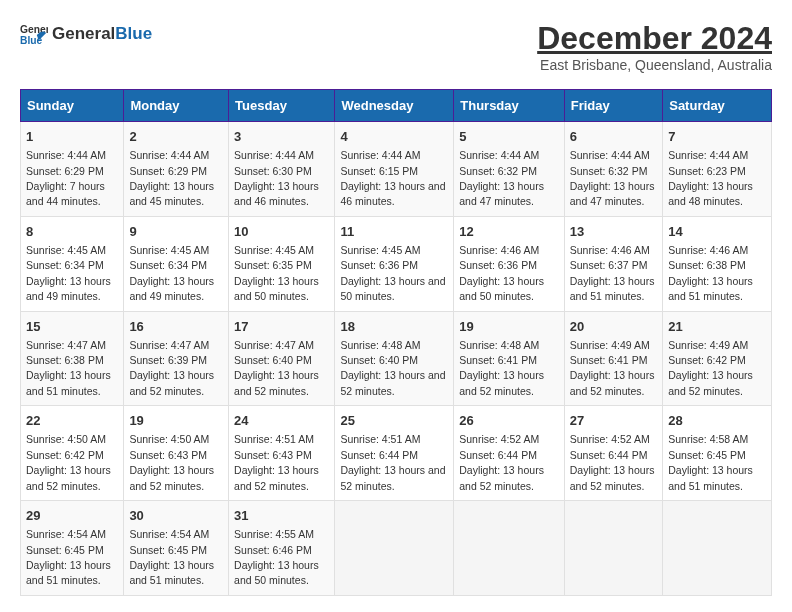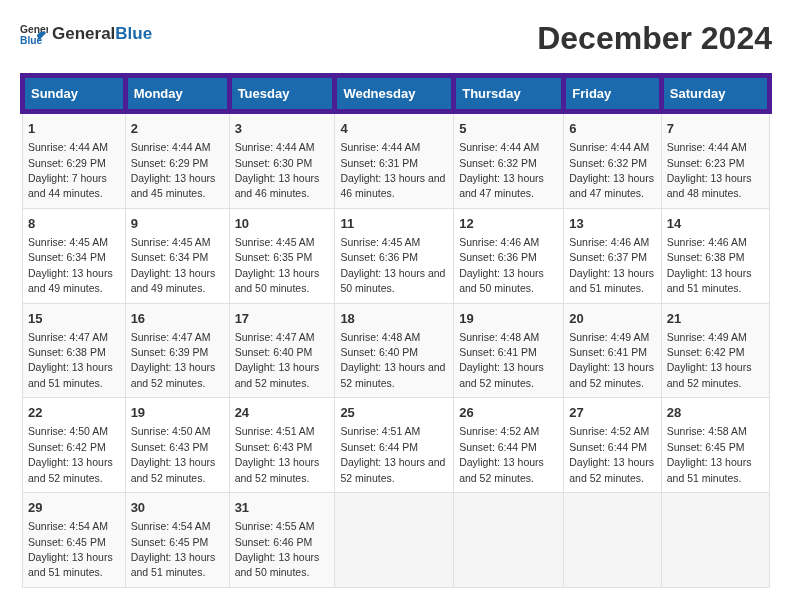--- a/index.html
+++ b/index.html
@@ -25,40 +25,41 @@
       width: 28px;
       height: 28px;
     }
     .title-area {
       text-align: right;
     }
     .main-title {
       font-size: 32px;
       font-weight: bold;
       color: #333;
+      text-decoration: underline;
     }
     .subtitle {
       font-size: 14px;
       color: #555;
     }
     table {
       width: 100%;
       border-collapse: collapse;
       font-size: 11px;
     }
     thead tr {
       background-color: #1a6aad;
       color: white;
     }
     thead th {
       padding: 8px 6px;
       text-align: left;
       font-size: 13px;
       font-weight: bold;
-      border: 5px solid #4c1d95;
+      border: 1px solid #4c1d95;
     }
     tbody tr {
       border-bottom: 1px solid #ddd;
     }
     tbody tr:nth-child(odd) {
       background-color: #f9f9f9;
     }
     tbody tr:nth-child(even) {
       background-color: #fff;
     }
@@ -94,41 +95,42 @@
       <text x="0" y="26" font-size="11" font-weight="bold" fill="#1a6aad">Blue</text>
     </svg>
     <div>
       <div style="font-size:17px;font-weight:bold;color:#333;line-height:1.1;">
         <span style="color:#333;">General</span><span style="color:#1a6aad;">Blue</span>
       </div>
     </div>
   </div>
   <div class="title-area">
     <div class="main-title">December 2024</div>
+    <div class="subtitle">East Brisbane, Queensland, Australia</div>
   </div>
 </div>
 
 <table>
   <thead>
     <tr>
     <th>Sunday</th>
         <th>Monday</th>
         <th>Tuesday</th>
         <th>Wednesday</th>
         <th>Thursday</th>
         <th>Friday</th>
         <th>Saturday</th>
       </tr>
   </thead>
   <tbody id="calendar-body">
   <tr>
         <td><span class="day-num">1</span><span class="day-info">Sunrise: 4:44 AM</span><br><span class="day-info">Sunset: 6:29 PM</span><br><span class="day-info">Daylight: 7 hours and 44 minutes.</span></td>
         <td><span class="day-num">2</span><span class="day-info">Sunrise: 4:44 AM</span><br><span class="day-info">Sunset: 6:29 PM</span><br><span class="day-info">Daylight: 13 hours and 45 minutes.</span></td>
         <td><span class="day-num">3</span><span class="day-info">Sunrise: 4:44 AM</span><br><span class="day-info">Sunset: 6:30 PM</span><br><span class="day-info">Daylight: 13 hours and 46 minutes.</span></td>
-        <td><span class="day-num">4</span><span class="day-info">Sunrise: 4:44 AM</span><br><span class="day-info">Sunset: 6:31 PM</span><br><span class="day-info">Daylight: 13 hours and 46 minutes.</span></td>
+        <td><span class="day-num">4</span><span class="day-info">Sunrise: 4:44 AM</span><br><span class="day-info">Sunset: 6:15 PM</span><br><span class="day-info">Daylight: 13 hours and 46 minutes.</span></td>
         <td><span class="day-num">5</span><span class="day-info">Sunrise: 4:44 AM</span><br><span class="day-info">Sunset: 6:32 PM</span><br><span class="day-info">Daylight: 13 hours and 47 minutes.</span></td>
         <td><span class="day-num">6</span><span class="day-info">Sunrise: 4:44 AM</span><br><span class="day-info">Sunset: 6:32 PM</span><br><span class="day-info">Daylight: 13 hours and 47 minutes.</span></td>
         <td><span class="day-num">7</span><span class="day-info">Sunrise: 4:44 AM</span><br><span class="day-info">Sunset: 6:23 PM</span><br><span class="day-info">Daylight: 13 hours and 48 minutes.</span></td>
       </tr>
       <tr>
         <td><span class="day-num">8</span><span class="day-info">Sunrise: 4:45 AM</span><br><span class="day-info">Sunset: 6:34 PM</span><br><span class="day-info">Daylight: 13 hours and 49 minutes.</span></td>
         <td><span class="day-num">9</span><span class="day-info">Sunrise: 4:45 AM</span><br><span class="day-info">Sunset: 6:34 PM</span><br><span class="day-info">Daylight: 13 hours and 49 minutes.</span></td>
         <td><span class="day-num">10</span><span class="day-info">Sunrise: 4:45 AM</span><br><span class="day-info">Sunset: 6:35 PM</span><br><span class="day-info">Daylight: 13 hours and 50 minutes.</span></td>
         <td><span class="day-num">11</span><span class="day-info">Sunrise: 4:45 AM</span><br><span class="day-info">Sunset: 6:36 PM</span><br><span class="day-info">Daylight: 13 hours and 50 minutes.</span></td>
         <td><span class="day-num">12</span><span class="day-info">Sunrise: 4:46 AM</span><br><span class="day-info">Sunset: 6:36 PM</span><br><span class="day-info">Daylight: 13 hours and 50 minutes.</span></td>

